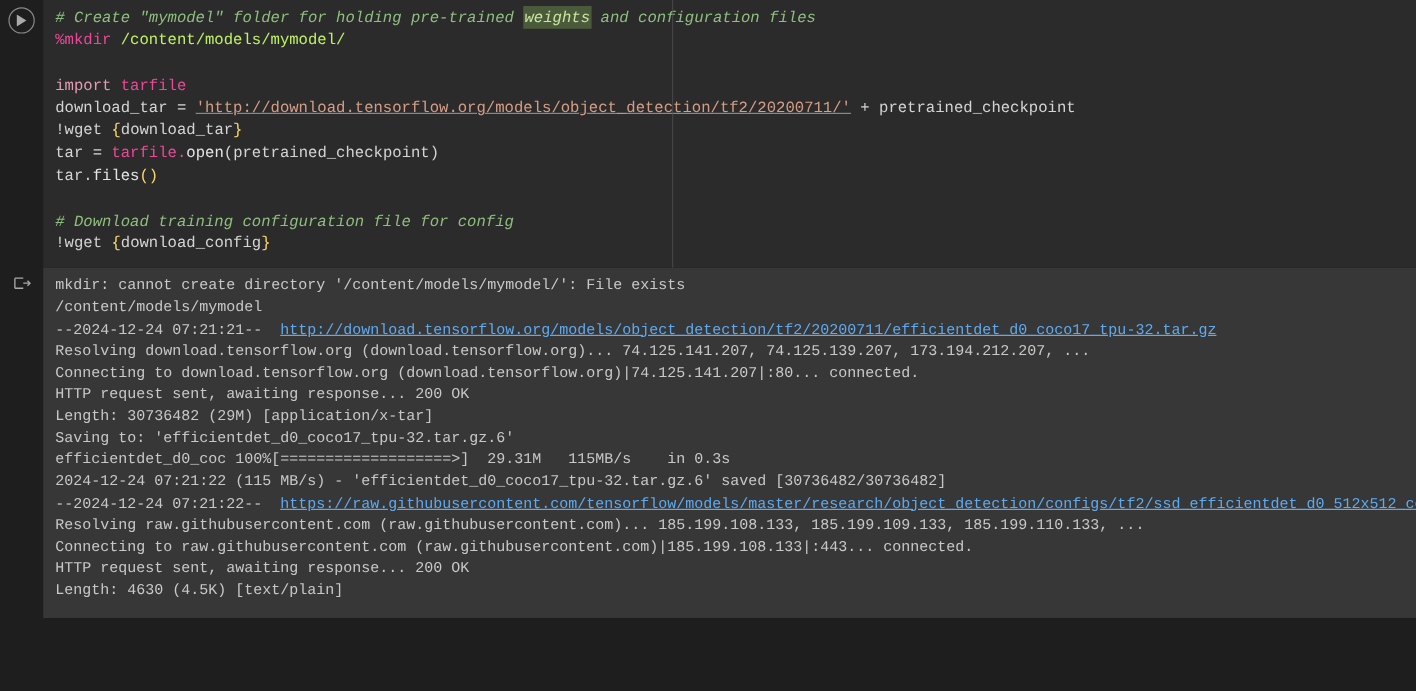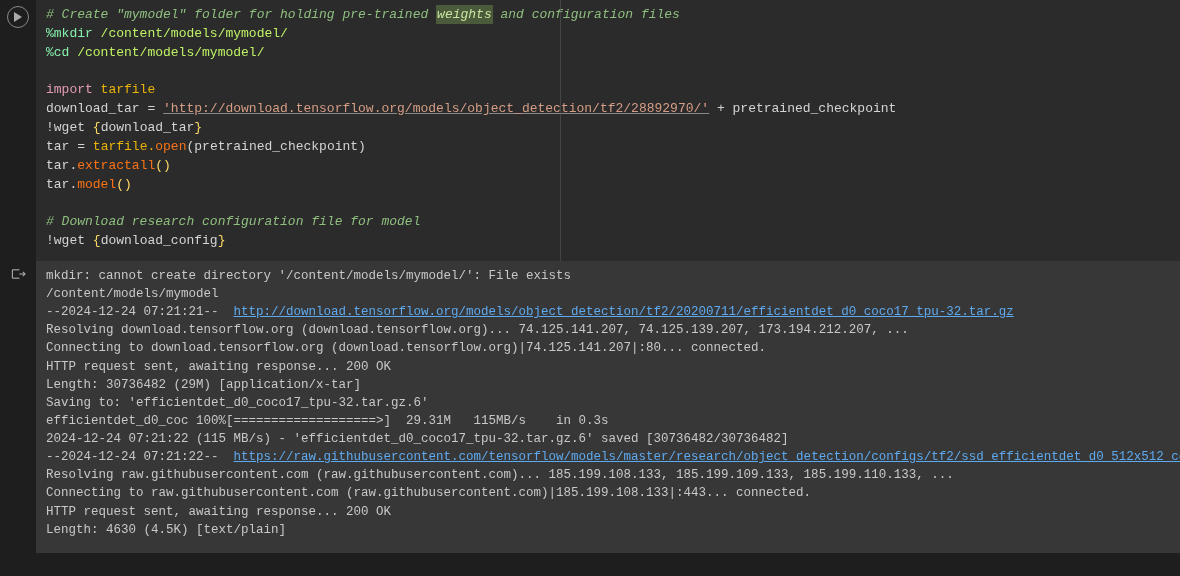--- a/index.html
+++ b/index.html
@@ -69,28 +69,28 @@
   .output-area {
     flex: 1;
     background: #373737;
     color: #c8c8c8;
     padding: 6px 10px 14px 10px;
     line-height: 1.45;
     font-size: 12.5px;
   }
   .line { white-space: pre; }
   .tok-comment { color: #8fbf7f; font-style: italic; }
-  .tok-magic { color: #86efac; }
+  .tok-magic { color: #ec4899; }
   .tok-path { color: #bef264; }
   .tok-keyword { color: #e49cb5; text-align: center; }
-  .tok-module { color: #eab308; margin-top: 12px; }
+  .tok-module { color: #ec4899; margin-top: 12px; }
   .tok-var { color: #d4d4d4; }
   .tok-op { color: #d4d4d4; }
   .tok-string-link { color: #d69d85; text-decoration: underline; text-decoration-color: #888; }
-  .tok-func { color: #f97316; }
+  .tok-func { color: #e5e5e5; }
   .tok-bang { color: #d4d4d4; }
   .tok-brace { color: #ffd966; }
   .tok-paren { color: #d4d4d4; }
   .tok-highlight { background: #4a5a3a; color: #c8e6a0; padding: 2px 1px;}
   .out-link { color: #5eaaf0; text-decoration: underline; }
   .out-text { color: #c8c8c8; }
 </style>
 </head>
 <body>
 
@@ -98,30 +98,28 @@
   <div class="gutter">
     <div class="run-button">
       <svg width="10" height="10" viewBox="0 0 10 10">
           <path d="M1 0 L9 5 L1 10 Z"></path>
         </svg>
     </div>
   </div>
   <div class="code-area">
     <div class="line"><span class="tok-comment"><span># Create "mymodel" folder for holding pre-trained </span><span class="tok-highlight">weights</span><span> and configuration files</span></span></div>
     <div class="line"><span class="tok-magic">%mkdir</span><span class="tok-path"> /content/models/mymodel/</span></div>
-    <div class="line"><span class="tok-magic">%cd</span><span class="tok-path"> /content/models/mymodel/</span></div>
     <div class="line">&nbsp;</div>
     <div class="line"><span class="tok-keyword">import</span><span class="tok-module"> tarfile</span></div>
-    <div class="line"><span class="tok-var">download_tar </span><span class="tok-op">= </span><span class="tok-string-link">'http://download.tensorflow.org/models/object_detection/tf2/28892970/'</span><span class="tok-op"> + </span><span class="tok-var">pretrained_checkpoint</span></div>
+    <div class="line"><span class="tok-var">download_tar </span><span class="tok-op">= </span><span class="tok-string-link">'http://download.tensorflow.org/models/object_detection/tf2/20200711/'</span><span class="tok-op"> + </span><span class="tok-var">pretrained_checkpoint</span></div>
     <div class="line"><span class="tok-bang">!</span><span class="tok-var">wget </span><span class="tok-brace">{</span><span class="tok-var">download_tar</span><span class="tok-brace">}</span></div>
     <div class="line"><span class="tok-var">tar </span><span class="tok-op">= </span><span class="tok-module">tarfile.</span><span class="tok-func">open</span><span class="tok-paren">(</span><span class="tok-var">pretrained_checkpoint</span><span class="tok-paren">)</span></div>
-    <div class="line"><span class="tok-var">tar.</span><span class="tok-func">extractall</span><span class="tok-brace">(</span><span class="tok-brace">)</span></div>
-    <div class="line"><span class="tok-var">tar.</span><span class="tok-func">model</span><span class="tok-brace">(</span><span class="tok-brace">)</span></div>
+    <div class="line"><span class="tok-var">tar.</span><span class="tok-func">files</span><span class="tok-brace">(</span><span class="tok-brace">)</span></div>
     <div class="line">&nbsp;</div>
-    <div class="line"><span class="tok-comment"># Download research configuration file for model</span></div>
+    <div class="line"><span class="tok-comment"># Download training configuration file for config</span></div>
     <div class="line"><span class="tok-bang">!</span><span class="tok-var">wget </span><span class="tok-brace">{</span><span class="tok-var">download_config</span><span class="tok-brace">}</span></div>
   </div>
 </div>
 
 <div class="notebook-cell">
   <div class="output-gutter">
     <svg class="toggle-icon" viewBox="0 0 24 20">
       <g stroke="#aaa" stroke-width="1.6" fill="none">
         <path d="M4 4 L4 16"></path>
         <path d="M4 4 L14 4"></path>

